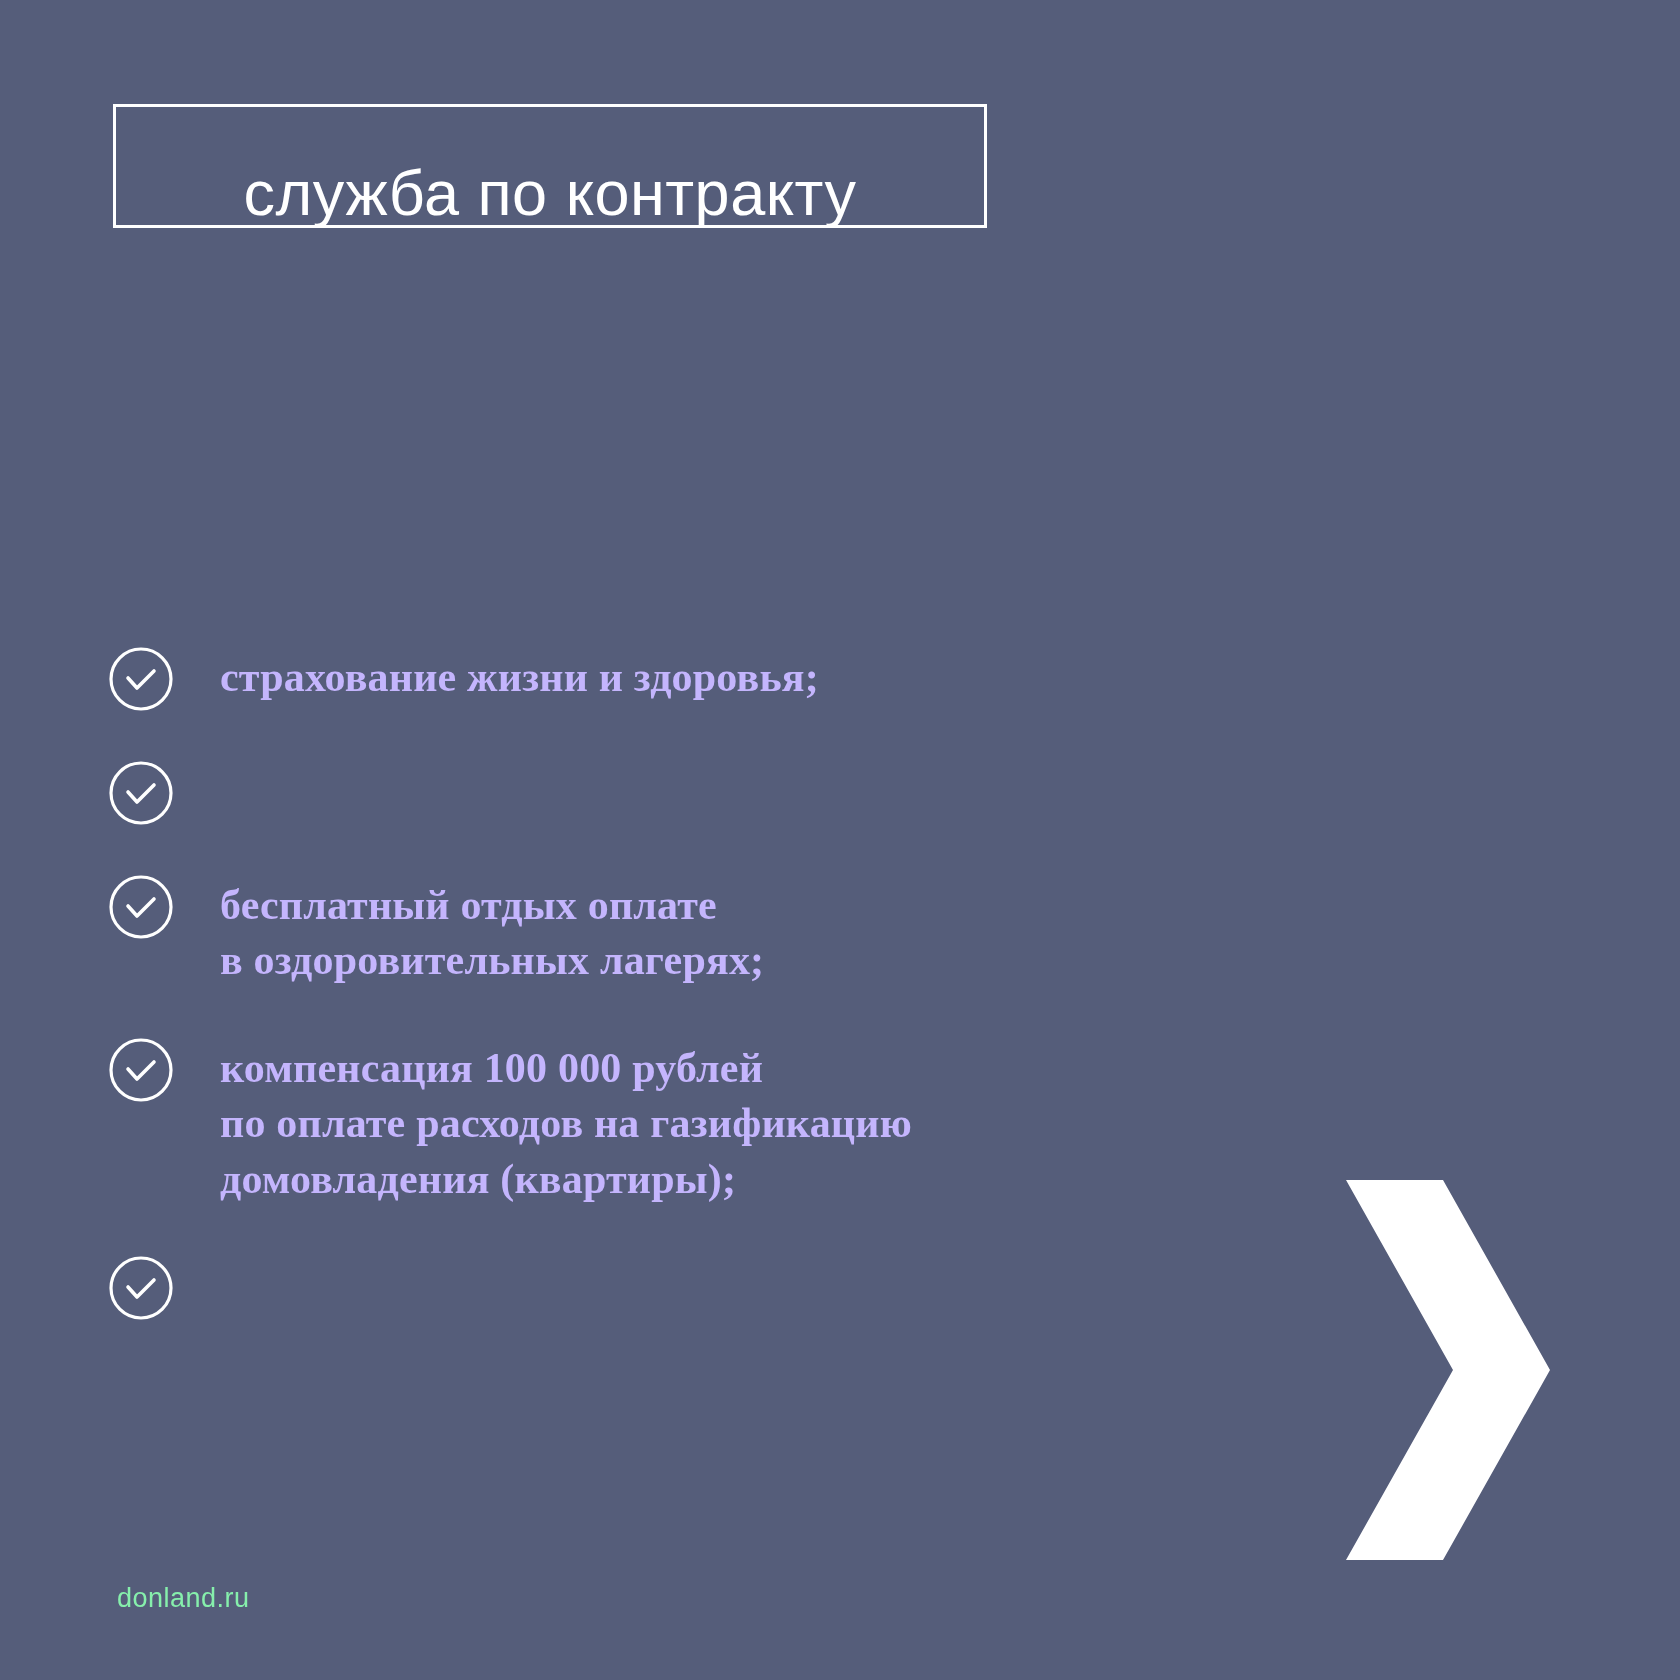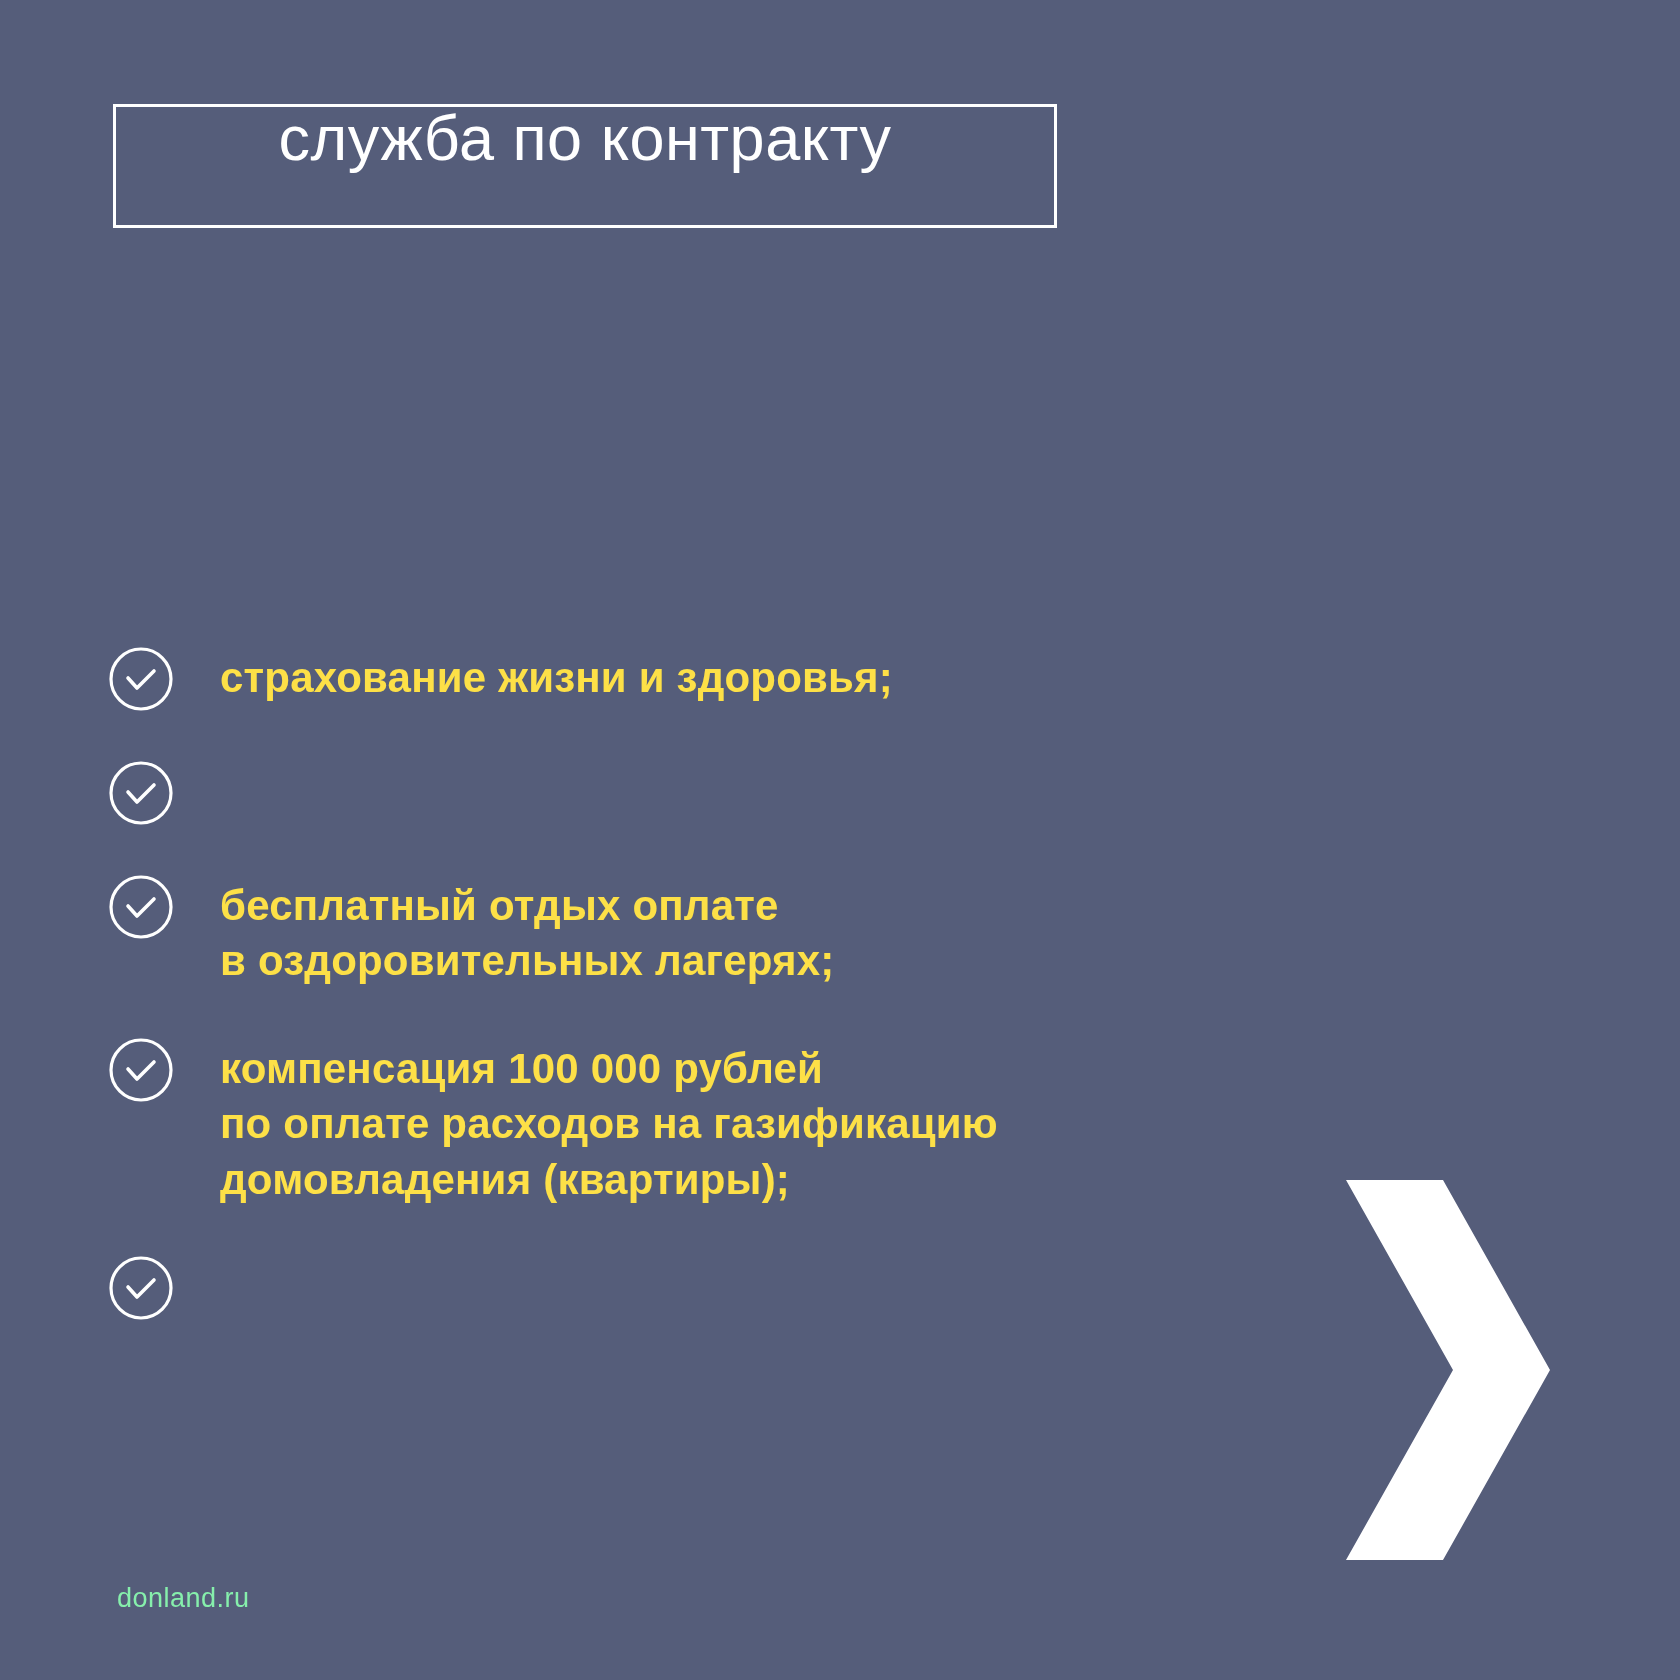--- a/index.html
+++ b/index.html
@@ -20,26 +20,26 @@
     width: 1680px;
     height: 1680px;
     box-sizing: border-box;
   }
 
   
   .title-box {
     position: absolute;
     left: 113px;
     top: 104px;
-    width: 944px;
+    width: 874px;
     height: 124px;
     border: 3px solid #ffffff;
     box-sizing: border-box;
     display: flex;
-    align-items: flex-start;
+    align-items: flex-end;
     justify-content: center;
   }
   .title-text {
     color: #ffffff;
     font-size: 63px;
     font-weight: 400;
     letter-spacing: 0.5px;
     line-height: 1;
     white-space: nowrap;
   }
@@ -65,26 +65,27 @@
     height: 66px;
     margin-right: 46px;
     margin-top: -4px;
   }
   .check-icon svg {
     display: block;
     width: 66px;
     height: 66px;
   }
   .benefit-text {
-    color: #fde047;
+    color: #c4b5fd;
     font-size: 42px;
     font-weight: bold;
     line-height: 1.32;
     letter-spacing: 0.2px;
     white-space: pre-line;
+    font-family: Liberation Serif, serif;
   }
 
   
   .chevron {
     position: absolute;
     right: 122px;
     top: 1180px;
     width: 220px;
     height: 380px;
   }

